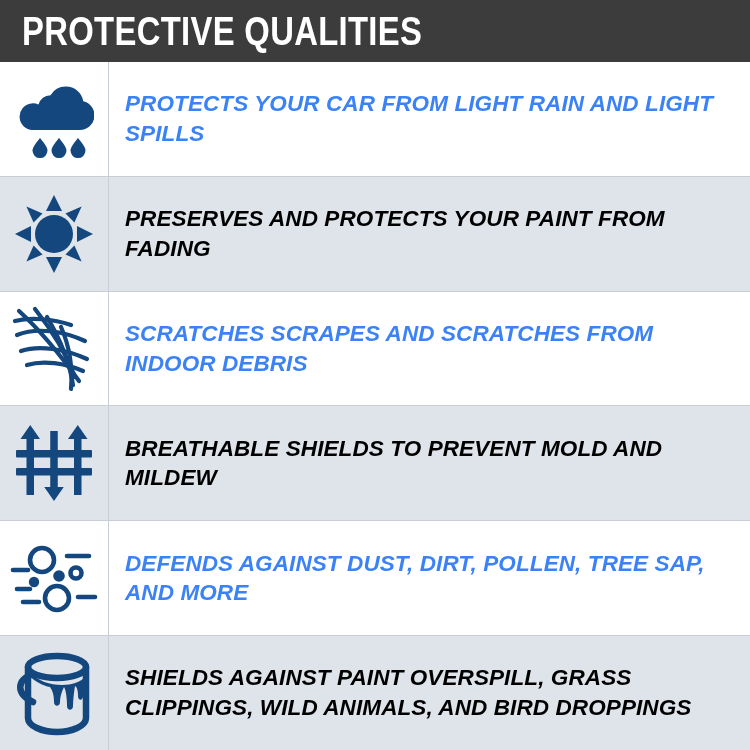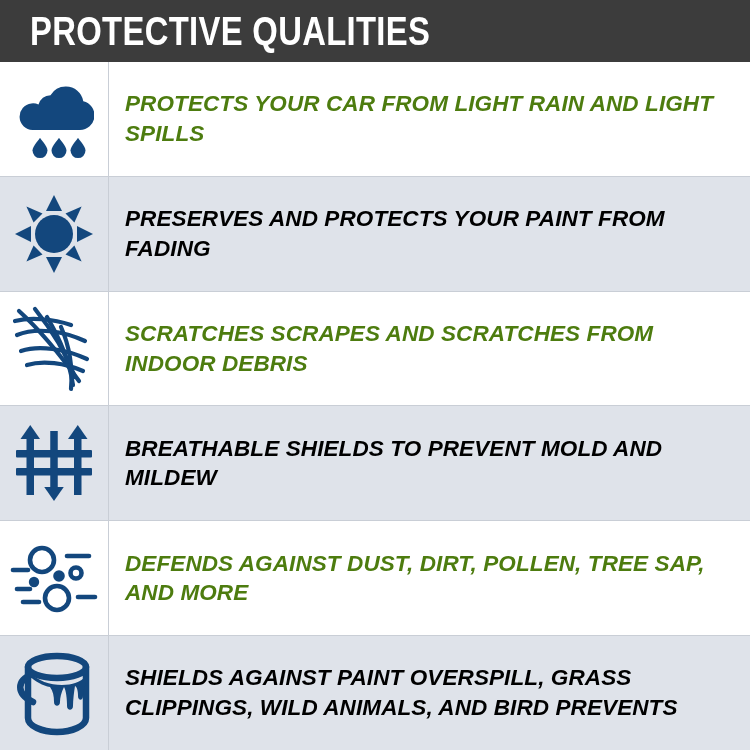--- a/index.html
+++ b/index.html
@@ -20,21 +20,21 @@
     background: #ffffff;
     box-sizing: border-box;
   }
 
   
   .header-bar {
     height: 62px;
     background: #3c3c3c;
     display: flex;
     align-items: center;
-    padding-left: 30px;
+    padding-left: 22px;
     box-sizing: border-box;
   }
   .header-title {
     color: #ffffff;
     font-family: "Liberation Sans Narrow", "Liberation Sans", sans-serif;
     font-size: 40px;
     font-weight: bold;
     letter-spacing: 0.4px;
     line-height: 1;
     transform: scaleX(0.82);
@@ -81,21 +81,21 @@
   }
   .row-text {
     font-family: "Liberation Sans", sans-serif;
     font-size: 22.5px;
     font-weight: bold;
     font-style: italic;
     line-height: 1.32;
     letter-spacing: 0.1px;
     margin: 0;
   }
-  .row.light  .row-text { color: #4d7c0f; }
+  .row.light  .row-text { color: #3b82f6; }
   .row.shaded .row-text { color: #000000; }
 </style>
 </head>
 <body>
 
 <div id="infographic">
 
   <div class="header-bar">
     <div class="header-title">PROTECTIVE QUALITIES</div>
   </div>
@@ -236,18 +236,18 @@
               <path d="M17 22 C26 31, 38 35, 50 35 C60 35, 69 32, 74 26
                        L74 33 C74 33, 71 40, 71 46 C71 51, 66 51, 66 46
                        C66 41, 65 37, 63 36 C62 42, 61 50, 61 56 C61 61, 55 61, 55 56
                        C55 49, 54 40, 52 37 C49 43, 48 48, 48 52 C48 57, 42 57, 42 52
                        C42 46, 41 41, 38 37 C31 36, 23 31, 17 26 Z"></path>
             </g>
           </svg>
         </span>
       </div>
       <div class="text-cell">
-        <p class="row-text">SHIELDS AGAINST PAINT OVERSPILL, GRASS CLIPPINGS, WILD ANIMALS, AND BIRD PREVENTS</p>
+        <p class="row-text">SHIELDS AGAINST PAINT OVERSPILL, GRASS CLIPPINGS, WILD ANIMALS, AND BIRD DROPPINGS</p>
       </div>
     </div>
 
   </div>
 </div>
 
 </body></html>

